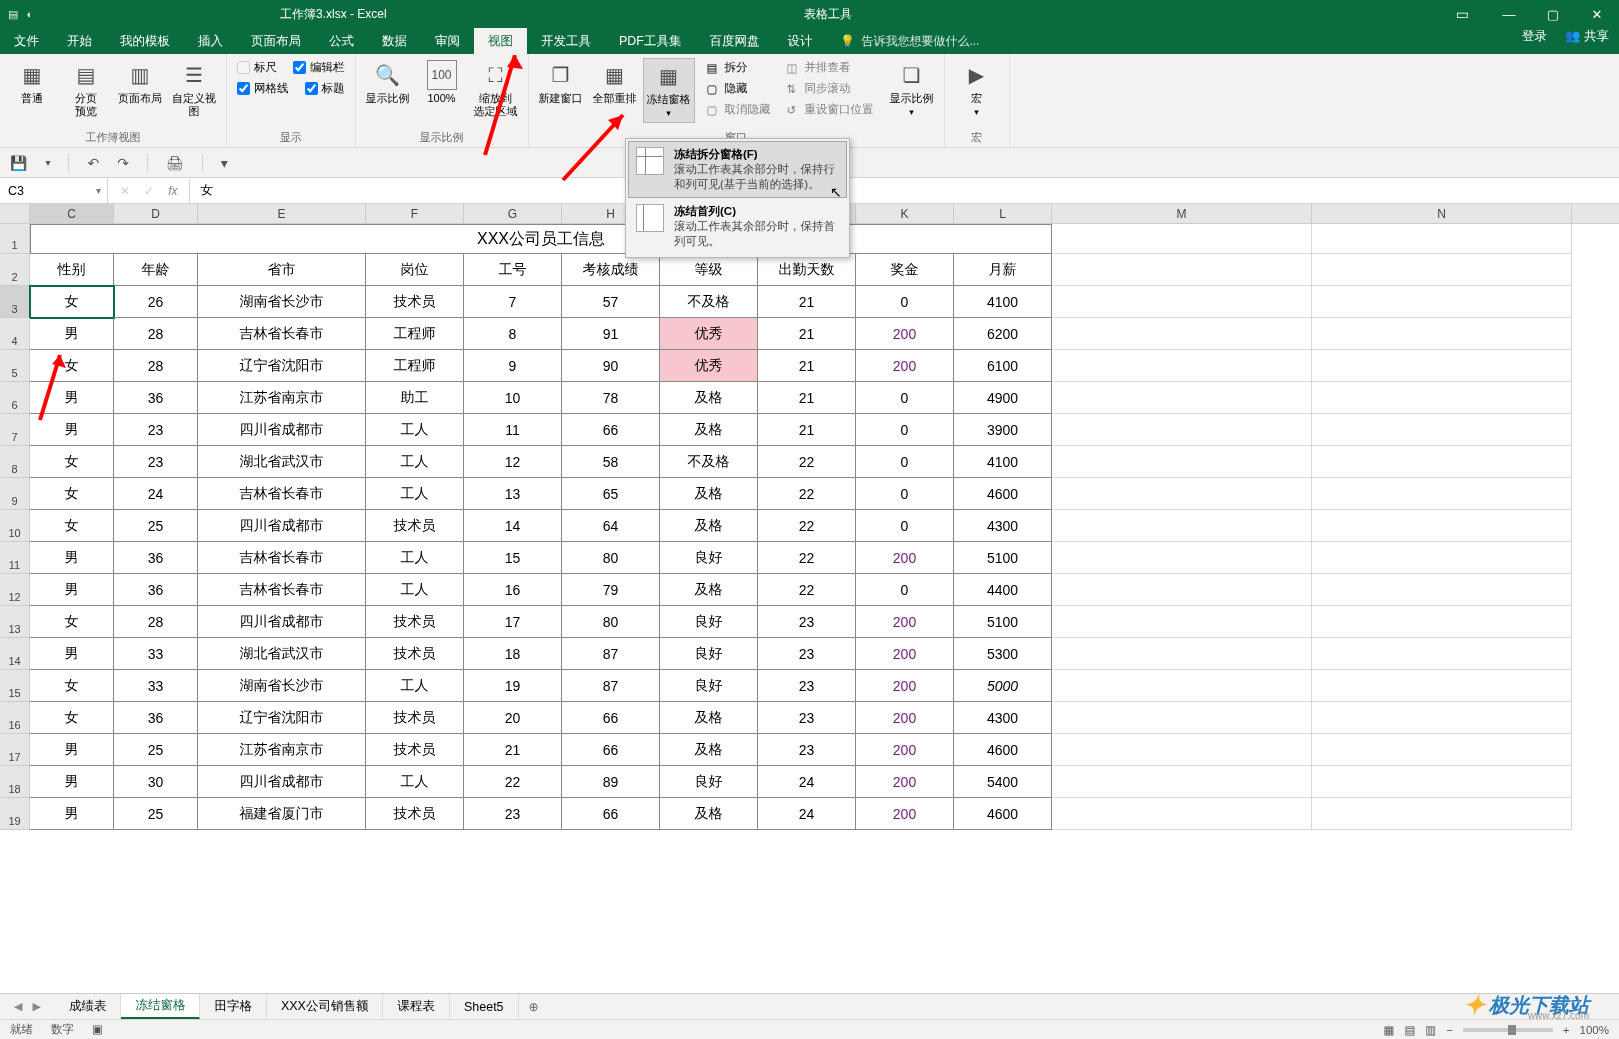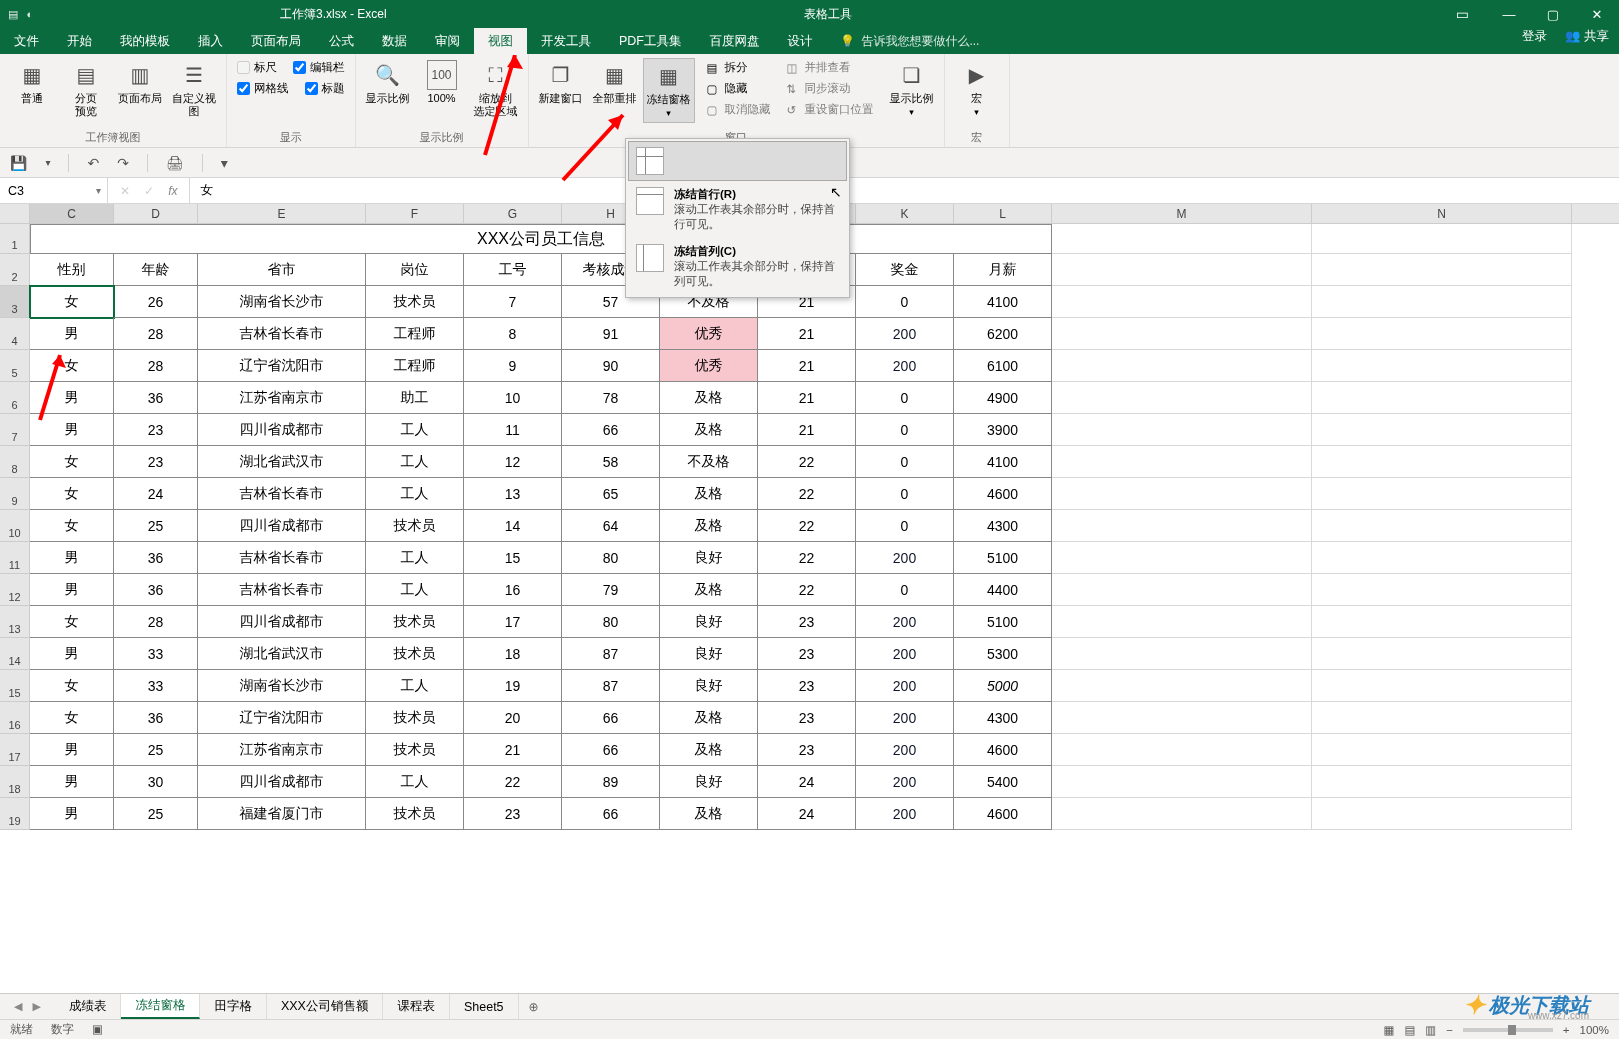--- a/index.html
+++ b/index.html
@@ -47,21 +47,21 @@
 .colh { border-right: 1px solid #ccc; display: flex; align-items: center; justify-content: center; font-size: 12px; color: #444; }
 .colh.sel { background: #d2d2d2; border-bottom-color: #0a6b3f; }
 .rows { }
 .row { display: flex; height: 32px; }
 .rownum { width: 30px; background: #e6e6e6; border-right: 1px solid #ccc; border-bottom: 1px solid #ccc; display: flex; align-items: flex-end; justify-content: center; font-size: 11px; color: #444; padding-bottom: 2px; }
 .rownum.sel { background: #d2d2d2; }
 .cell { border-right: 1px solid #d9d9d9; border-bottom: 1px solid #d9d9d9; display: flex; align-items: center; justify-content: center; font-size: 14px; color: #000; }
 .table-border .cell { border-right: 1px solid #888; border-bottom: 1px solid #888; }
 .table-border .cell:first-child { border-left: 1px solid #888; }
 .cell.selected { outline: 2px solid #0a6b3f; outline-offset: -1px; background: #fff; }
-.cell.red { color: #0f172a; }
+.cell.red { color: #701a75; }
 .cell.hl { background: #f8c7ce; }
 .cell-empty { border-right: 1px solid #d9d9d9; border-bottom: 1px solid #d9d9d9; }
 
 .freeze-menu { position: absolute; left: 625px; top: 138px; width: 225px; background: #f3f2f1; border: 1px solid #b8b8b8; box-shadow: 2px 2px 6px rgba(0,0,0,.25); z-index: 100; padding: 2px; }
 .freeze-item { display: flex; padding: 6px 8px; gap: 10px; cursor: pointer; }
 .freeze-item:hover, .freeze-item.hover { background: #dcdcdc; border: 1px solid #a8a8a8; padding: 5px 7px; }
 .freeze-item .fi-icon { width: 28px; height: 28px; border: 1px solid #aaa; flex-shrink: 0; background: #fff; position: relative; }
 .freeze-item .fi-txt { font-size: 11.5px; line-height: 15px; color: #444; }
 .freeze-item .fi-txt b { color: #000; font-weight: 600; }
 
@@ -257,26 +257,21 @@
     <div class="label">宏</div>
   </div>
 </div>
 
 <div class="freeze-menu">
   <div class="freeze-item hover">
     <div class="fi-icon">
         <div style="position:absolute;left:0;top:8px;width:100%;height:1px;background:#888;"></div>
         <div style="position:absolute;top:0;left:8px;width:1px;height:100%;background:#888;"></div>
       </div>
-  </div>
-  <div class="freeze-item">
-    <div class="fi-icon">
-        <div style="position:absolute;left:0;top:6px;width:100%;height:1px;background:#888;"></div>
-      </div>
-    <div class="fi-txt"><b>冻结首行(R)</b><br><span>滚动工作表其余部分时，保持首行可见。</span></div>
+    <div class="fi-txt"><b>冻结拆分窗格(F)</b><br><span>滚动工作表其余部分时，保持行和列可见(基于当前的选择)。</span></div>
   </div>
   <div class="freeze-item">
     <div class="fi-icon">
         <div style="position:absolute;top:0;left:6px;width:1px;height:100%;background:#888;"></div>
       </div>
     <div class="fi-txt"><b>冻结首列(C)</b><br><span>滚动工作表其余部分时，保持首列可见。</span></div>
   </div>
 </div>
 <div class="cursor">↖</div>
 

